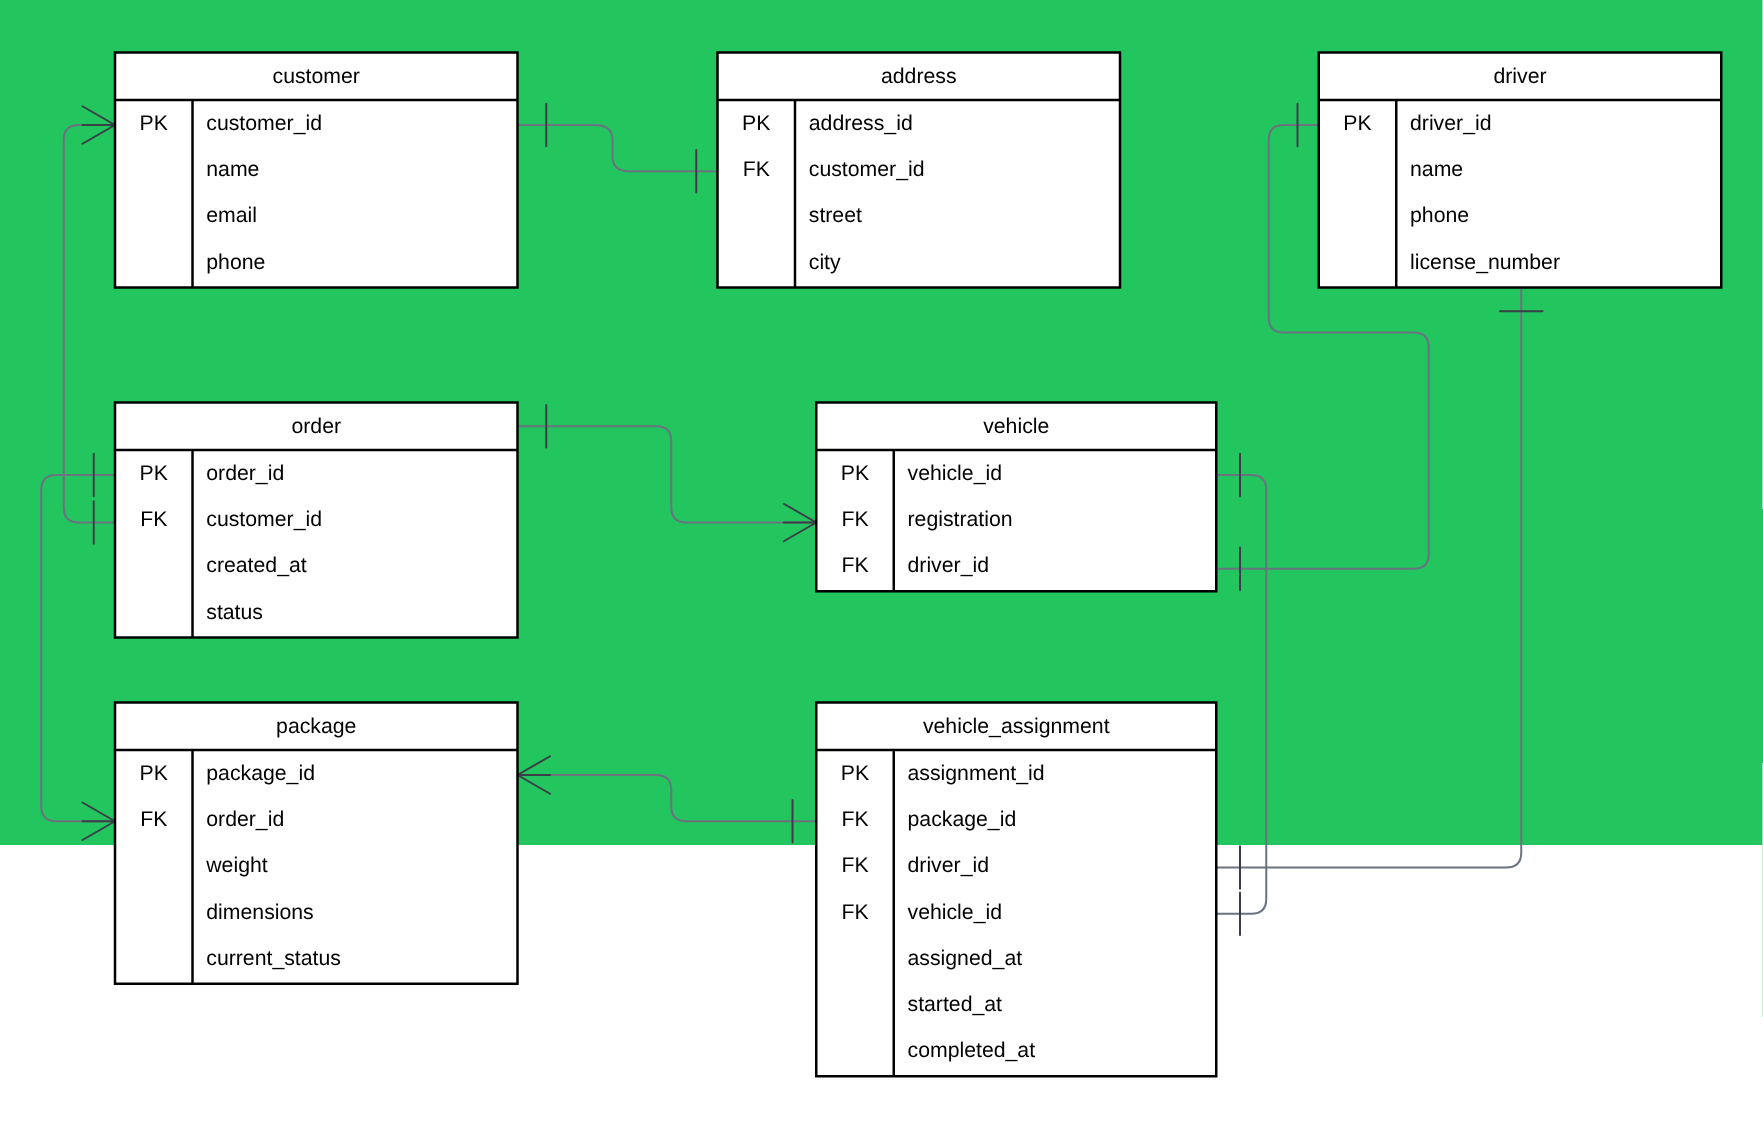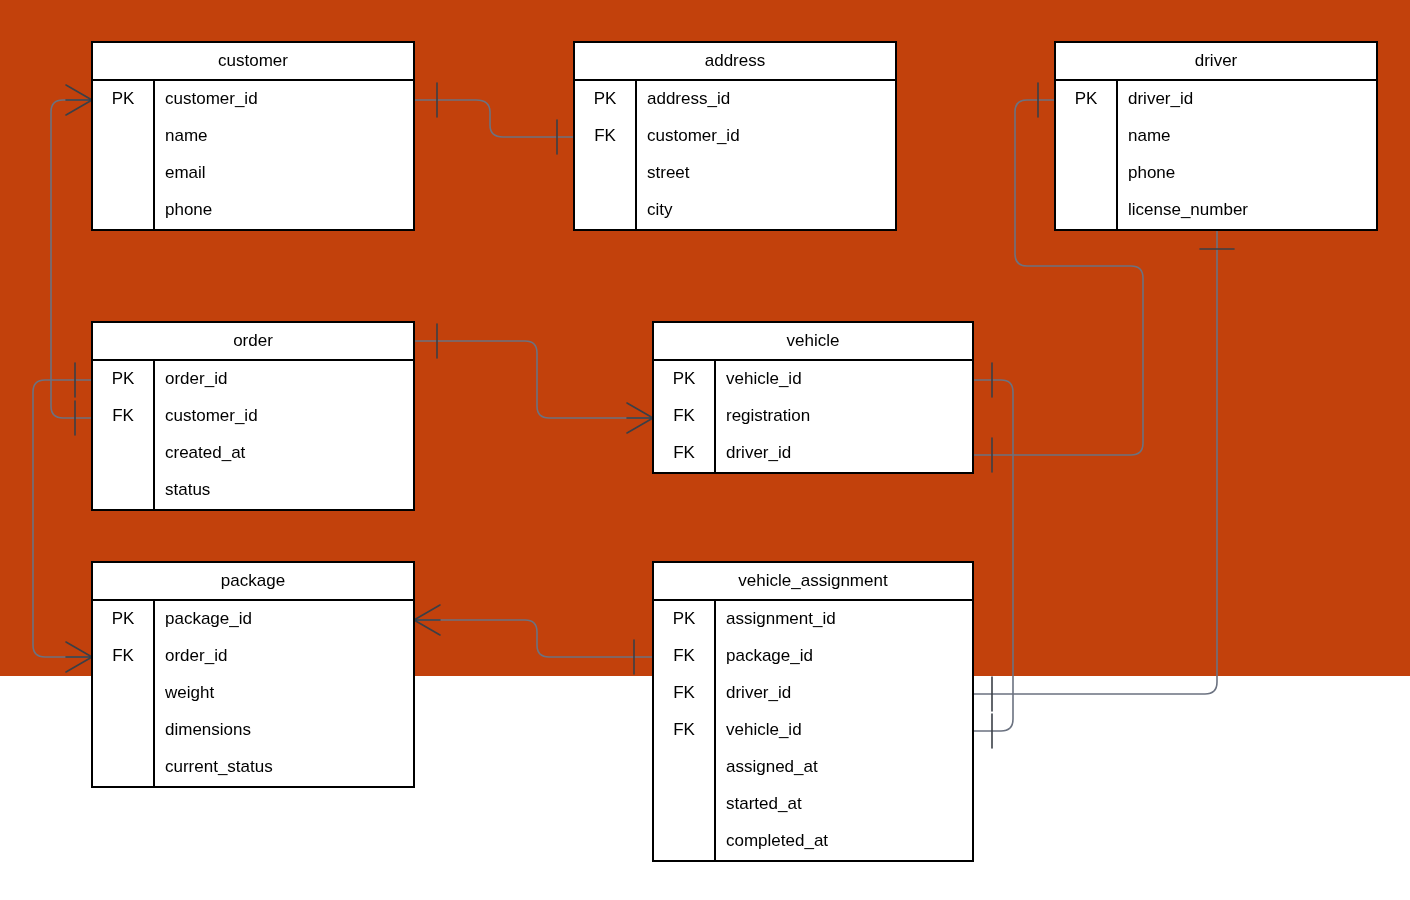--- a/index.html
+++ b/index.html
@@ -11,21 +11,21 @@
   body {
     width: 1410px;
     height: 900px;
     overflow: hidden;
     font-family: "Liberation Sans", "DejaVu Sans", sans-serif;
   }
   #er-root {
     position: relative;
     width: 1410px;
     height: 676px;
-    background: #c2410c;
+    background: #22c55e;
   }
   svg.er-canvas {
     position: absolute;
     left: 0;
     top: 0;
     width: 1410px;
     height: 900px;
     display: block;
   }
   .entity-box {

